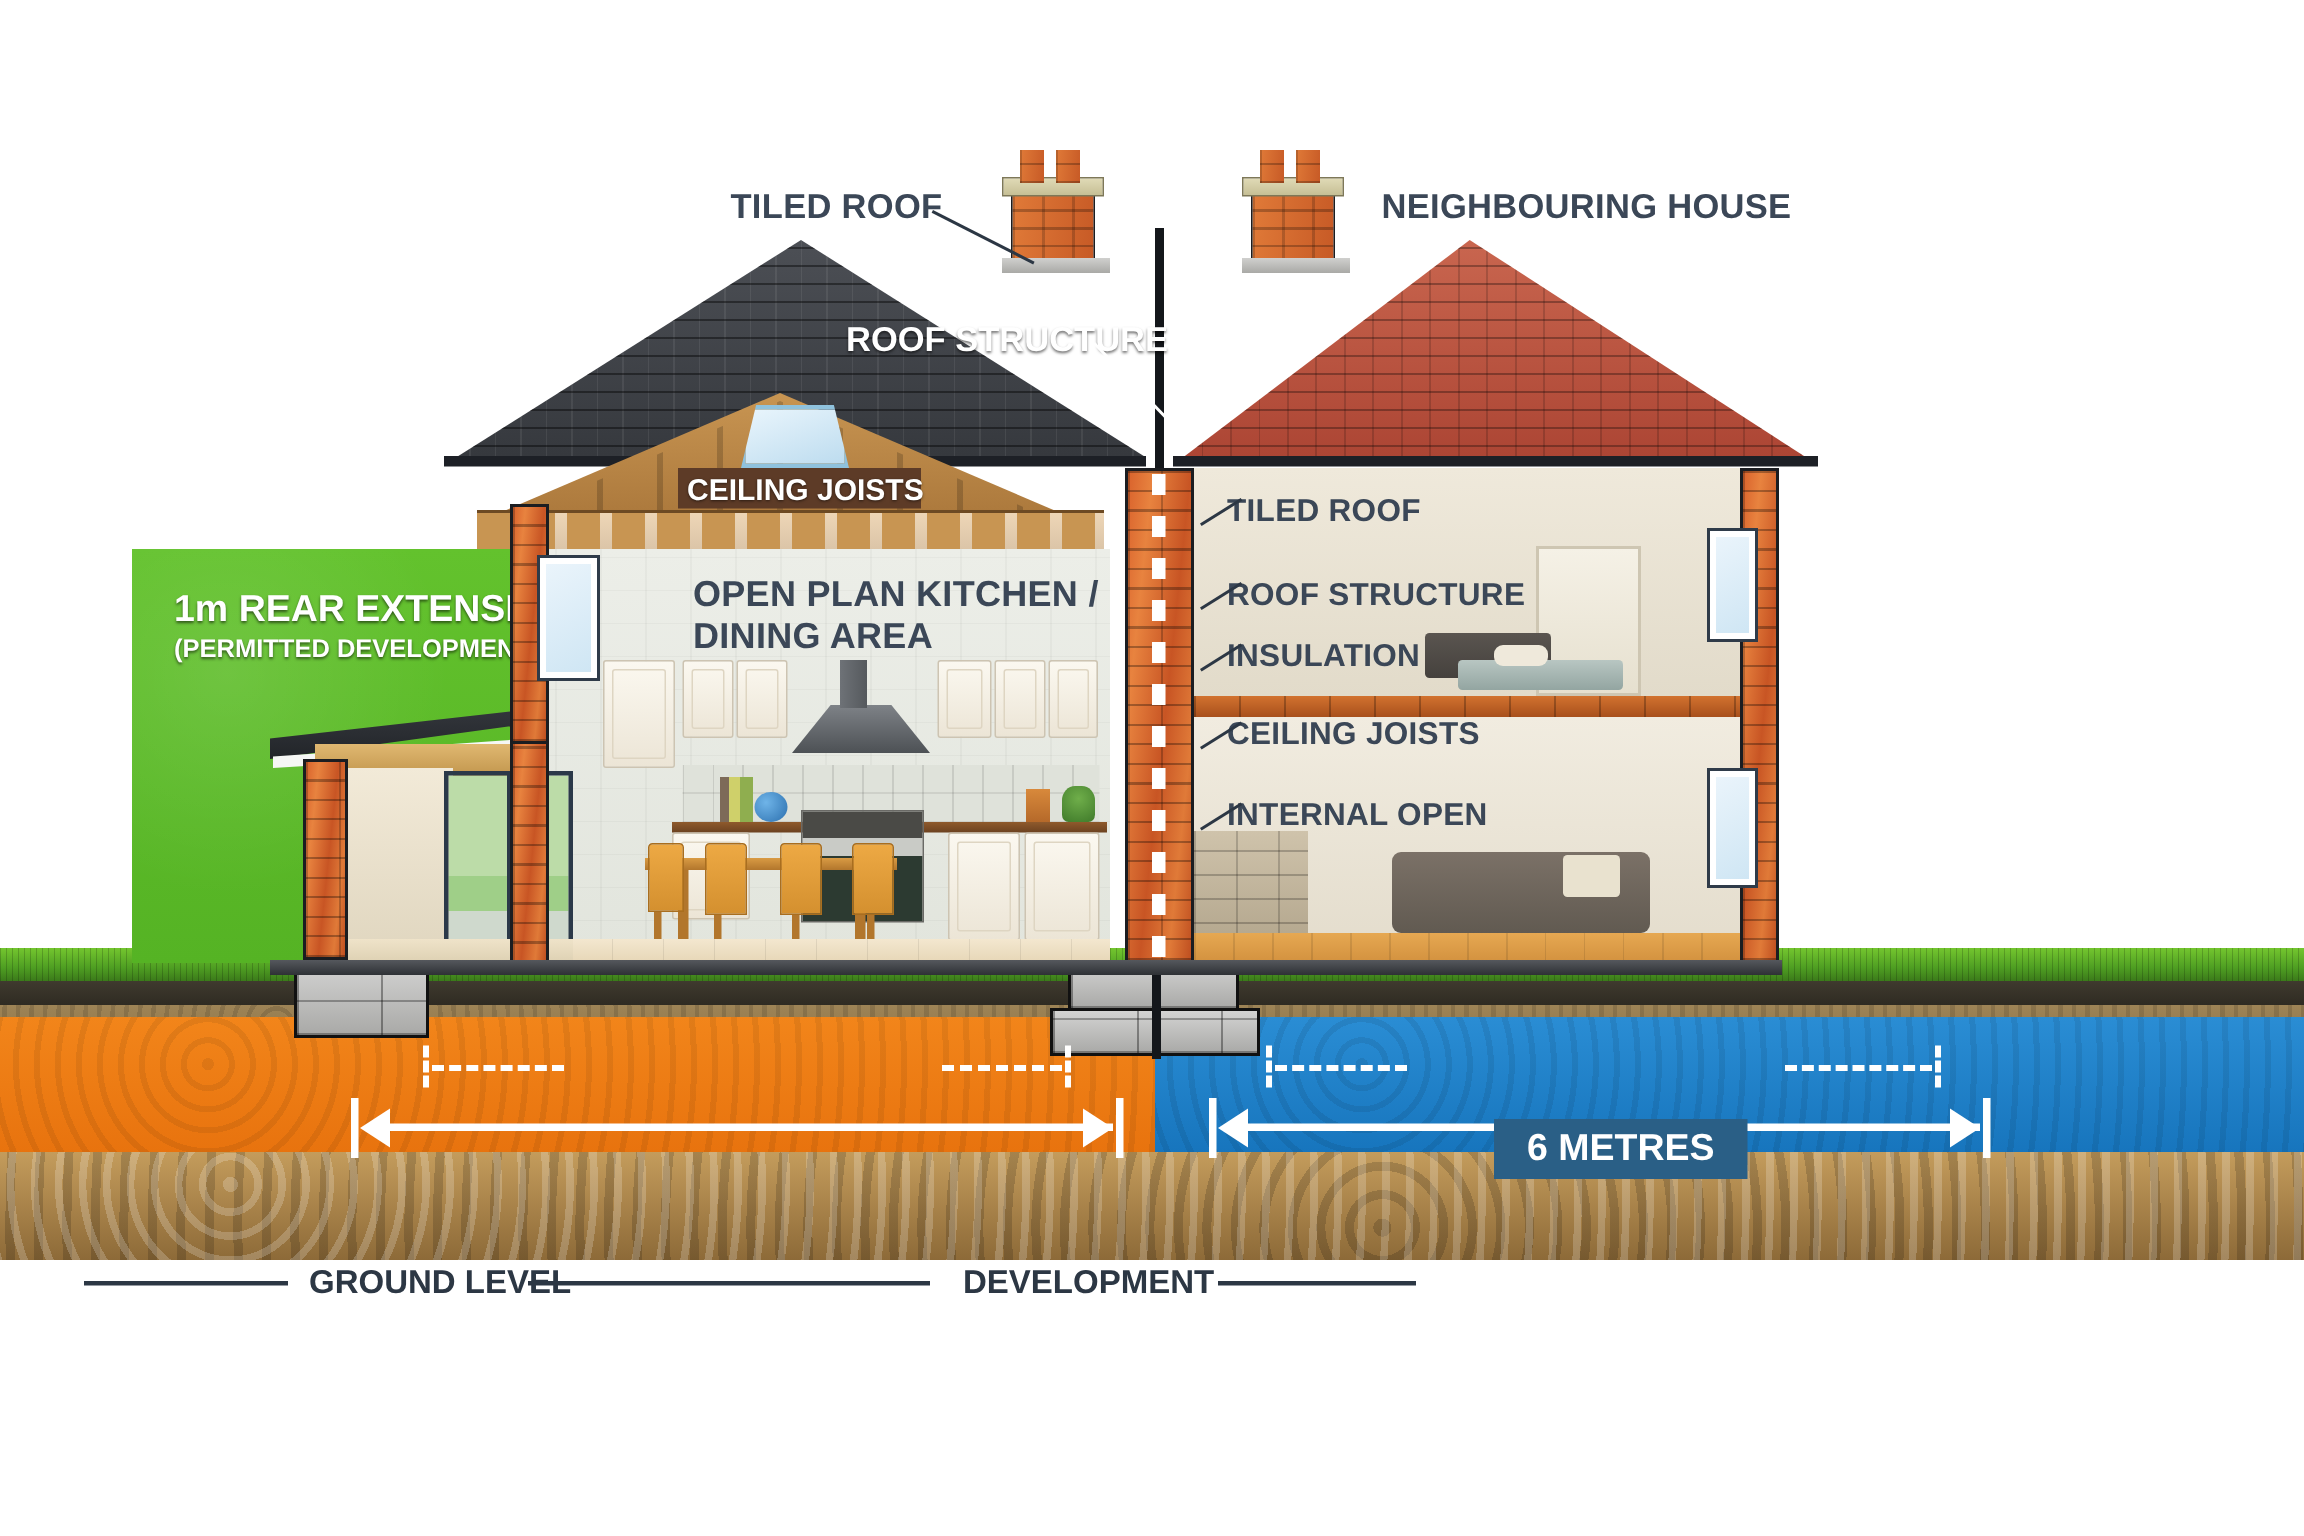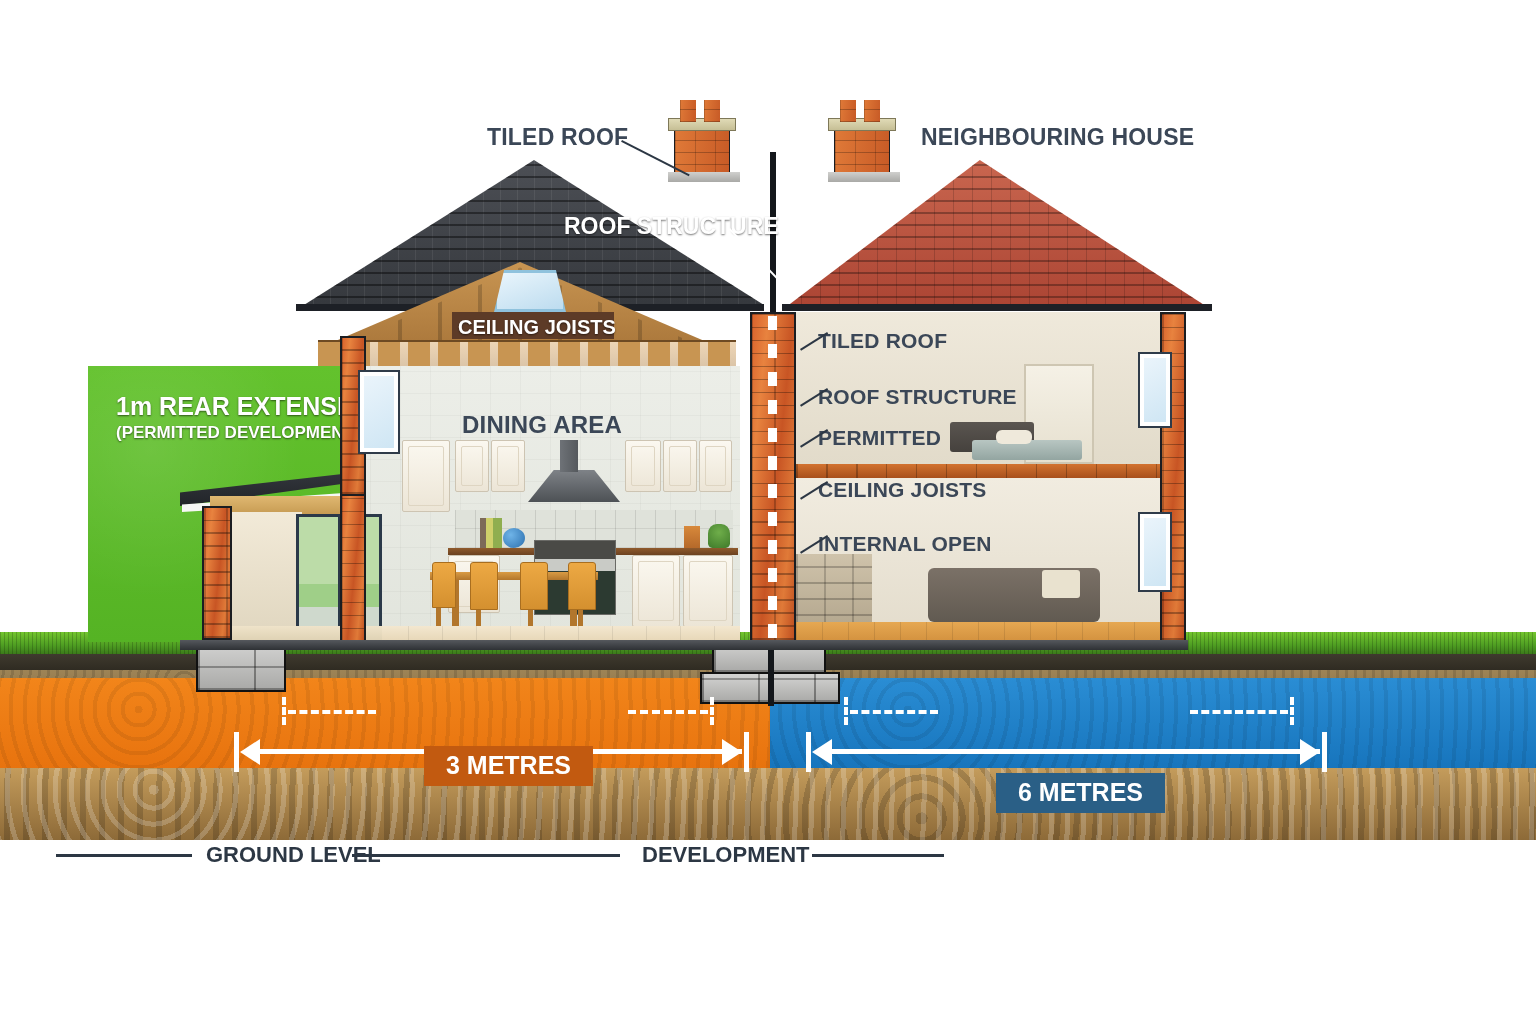--- a/index.html
+++ b/index.html
@@ -158,20 +158,21 @@
 
   <div class="abs" style="left:318px;top:340px;width:418px;height:26px;
        background:repeating-linear-gradient(90deg,#c89552 0 22px, rgba(255,255,255,.55) 22px 30px),linear-gradient(180deg,#d9a45e,#b07e3e);
        border-top:2px solid #6d4a23;"></div>
 
   <div class="abs room" style="left:340px;top:366px;width:400px;height:270px;
        background:repeating-linear-gradient(0deg, rgba(0,0,0,.03) 0 1px, transparent 1px 22px),
                   repeating-linear-gradient(90deg, rgba(0,0,0,.03) 0 1px, transparent 1px 30px),
                   linear-gradient(180deg,#eceee8,#e2e5dd);"></div>
 
+  <div class="lbl-dark" style="left:462px;top:385px;font-size:24px;">OPEN PLAN KITCHEN /</div>
   <div class="lbl-dark" style="left:462px;top:413px;font-size:24px;">DINING AREA</div>
 
   <div class="cab" style="left:402px;top:440px;width:48px;height:72px;"></div>
   <div class="cab" style="left:455px;top:440px;width:34px;height:52px;"></div>
   <div class="cab" style="left:491px;top:440px;width:34px;height:52px;"></div>
   <div class="cab" style="left:625px;top:440px;width:36px;height:52px;"></div>
   <div class="cab" style="left:663px;top:440px;width:34px;height:52px;"></div>
   <div class="cab" style="left:699px;top:440px;width:33px;height:52px;"></div>
 
   <div class="abs" style="left:528px;top:470px;width:92px;height:32px;
@@ -300,52 +301,51 @@
   <div class="leader-w" style="left:730px;top:228px;width:82px;transform:rotate(46deg);"></div>
 
   <div class="lbl-dark" style="left:921px;top:126px;">NEIGHBOURING HOUSE</div>
 
   <div class="lbl-dark" style="left:818px;top:330px;font-size:21px;">TILED ROOF</div>
   <div class="leader" style="left:800px;top:349px;width:32px;transform:rotate(-32deg);"></div>
 
   <div class="lbl-dark" style="left:818px;top:386px;font-size:21px;">ROOF STRUCTURE</div>
   <div class="leader" style="left:800px;top:405px;width:32px;transform:rotate(-32deg);"></div>
 
-  <div class="lbl-dark" style="left:818px;top:427px;font-size:21px;">PERMITTED</div>
+  <div class="lbl-dark" style="left:818px;top:427px;font-size:21px;">INSULATION</div>
   <div class="leader" style="left:800px;top:446px;width:32px;transform:rotate(-32deg);"></div>
 
   <div class="lbl-dark" style="left:818px;top:479px;font-size:21px;">CEILING JOISTS</div>
   <div class="leader" style="left:800px;top:498px;width:32px;transform:rotate(-32deg);"></div>
 
   <div class="lbl-dark" style="left:818px;top:533px;font-size:21px;">INTERNAL OPEN</div>
   <div class="leader" style="left:800px;top:552px;width:32px;transform:rotate(-32deg);"></div>
 
   <div class="dashcap" style="left:282px;top:697px;height:28px;"></div>
   <div class="dashline" style="left:288px;top:710px;width:88px;"></div>
   <div class="dashline" style="left:628px;top:710px;width:80px;"></div>
   <div class="dashcap" style="left:710px;top:697px;height:28px;"></div>
 
   <div class="dimtick" style="left:234px;top:732px;height:40px;"></div>
   <div class="arrowL" style="left:240px;top:739px;"></div>
   <div class="dimline" style="left:256px;top:749px;width:486px;"></div>
   <div class="arrowR" style="left:722px;top:739px;"></div>
   <div class="dimtick" style="left:744px;top:732px;height:40px;"></div>
-  <div class="badge" style="left:424px;top:746px;background:#c25a10;">3 METRES</div>
 
   <div class="dashcap" style="left:844px;top:697px;height:28px;"></div>
   <div class="dashline" style="left:850px;top:710px;width:88px;"></div>
   <div class="dashline" style="left:1190px;top:710px;width:98px;"></div>
   <div class="dashcap" style="left:1290px;top:697px;height:28px;"></div>
 
   <div class="dimtick" style="left:806px;top:732px;height:40px;"></div>
   <div class="arrowL" style="left:812px;top:739px;"></div>
   <div class="dimline" style="left:828px;top:749px;width:492px;"></div>
   <div class="arrowR" style="left:1300px;top:739px;"></div>
   <div class="dimtick" style="left:1322px;top:732px;height:40px;"></div>
-  <div class="badge" style="left:996px;top:773px;background:#2a5f86;">6 METRES</div>
+  <div class="badge" style="left:996px;top:746px;background:#2a5f86;">6 METRES</div>
 
   <div class="rule" style="left:56px;top:854px;width:136px;"></div>
   <div class="rule-lbl" style="left:196px;top:844px;">GROUND LEVEL</div>
   <div class="rule" style="left:352px;top:854px;width:268px;"></div>
   <div class="rule-lbl" style="left:632px;top:844px;">DEVELOPMENT</div>
   <div class="rule" style="left:812px;top:854px;width:132px;"></div>
 
 </div>
 
 </body></html>

